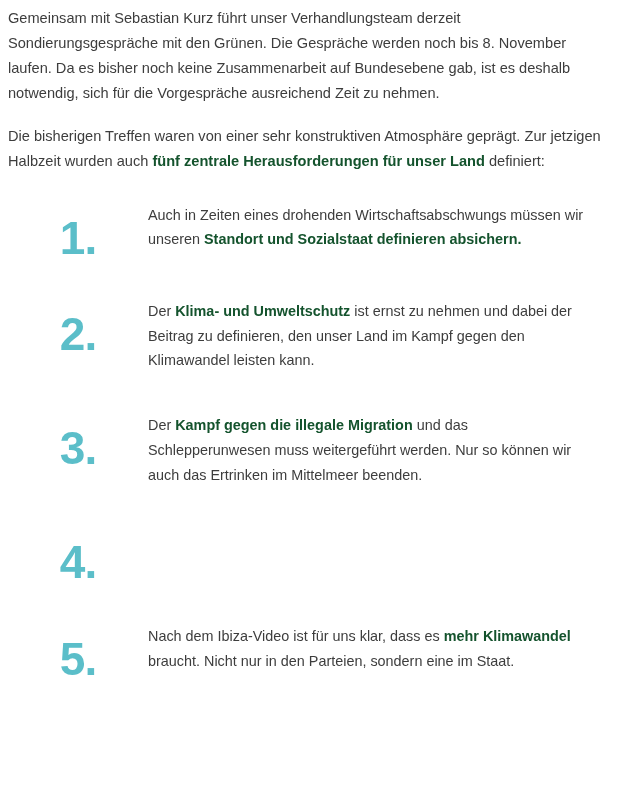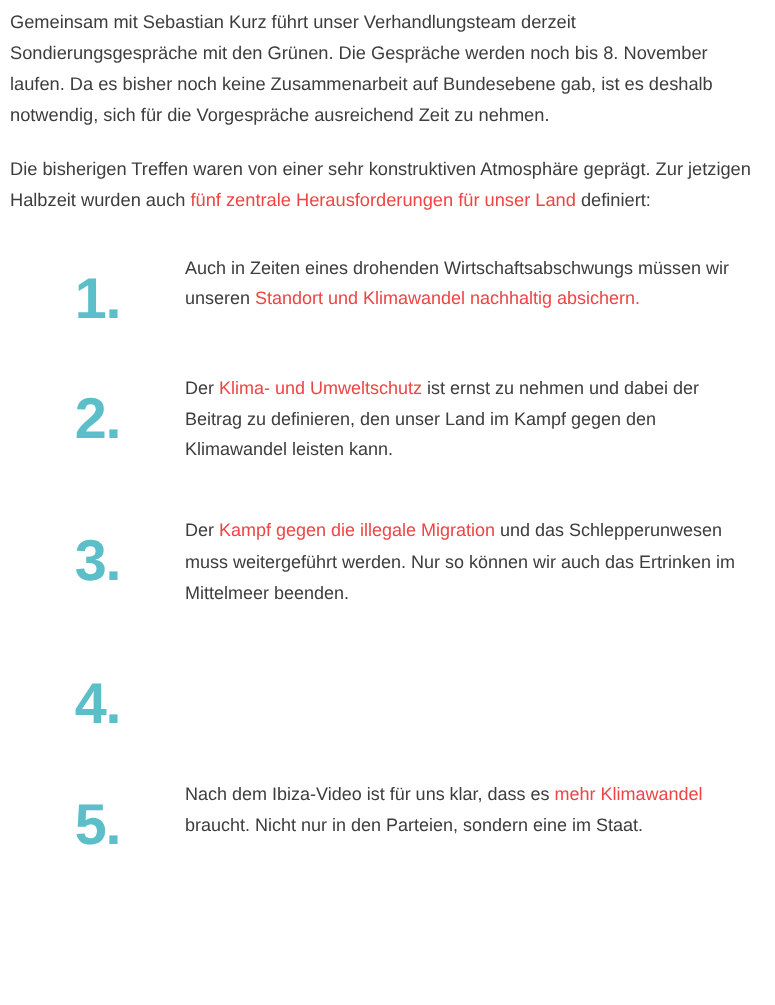--- a/index.html
+++ b/index.html
@@ -23,22 +23,22 @@
   p.intro {
     margin: 0 0 18px 0;
     font-size: 14.6px;
     line-height: 1.72;
     color: #3d3d3d;
   }
   p.intro.second {
     margin-bottom: 26px;
   }
   .hl {
-    color: #ef4444;
-    font-weight: normal;
+    color: #14532d;
+    font-weight: bold;
   }
   .list {
     margin: 0;
     padding: 0;
   }
   .item {
     display: flex;
     align-items: flex-start;
     margin-bottom: 38px;
   }
@@ -71,21 +71,21 @@
 
 <div class="page">
 
   <p class="intro"><span>Gemeinsam mit Sebastian Kurz führt unser Verhandlungsteam derzeit Sondierungsgespräche mit den Grünen. Die Gespräche werden noch bis 8. November laufen. Da es bisher noch keine Zusammenarbeit auf Bundesebene gab, ist es deshalb notwendig, sich für die Vorgespräche ausreichend Zeit zu nehmen.</span></p>
   <p class="intro second"><span>Die bisherigen Treffen waren von einer sehr konstruktiven Atmosphäre geprägt. Zur jetzigen Halbzeit wurden auch </span><span class="hl">fünf zentrale Herausforderungen für unser Land</span><span> definiert:</span></p>
 
   <div class="list">
 
     <div class="item">
       <div class="num">1.</div>
-      <div class="txt"><span>Auch in Zeiten eines drohenden Wirtschaftsabschwungs müssen wir unseren </span><span class="hl">Standort und Klimawandel nachhaltig absichern.</span></div>
+      <div class="txt"><span>Auch in Zeiten eines drohenden Wirtschaftsabschwungs müssen wir unseren </span><span class="hl">Standort und Sozialstaat definieren absichern.</span></div>
     </div>
 
     <div class="item">
       <div class="num">2.</div>
       <div class="txt"><span>Der </span><span class="hl">Klima- und Umweltschutz</span><span> ist ernst zu nehmen und dabei der Beitrag zu definieren, den unser Land im Kampf gegen den Klimawandel leisten kann.</span></div>
     </div>
 
     <div class="item">
       <div class="num">3.</div>
       <div class="txt"><span>Der </span><span class="hl">Kampf gegen die illegale Migration</span><span> und das Schlepperunwesen muss weitergeführt werden. Nur so können wir auch das Ertrinken im Mittelmeer beenden.</span></div>

